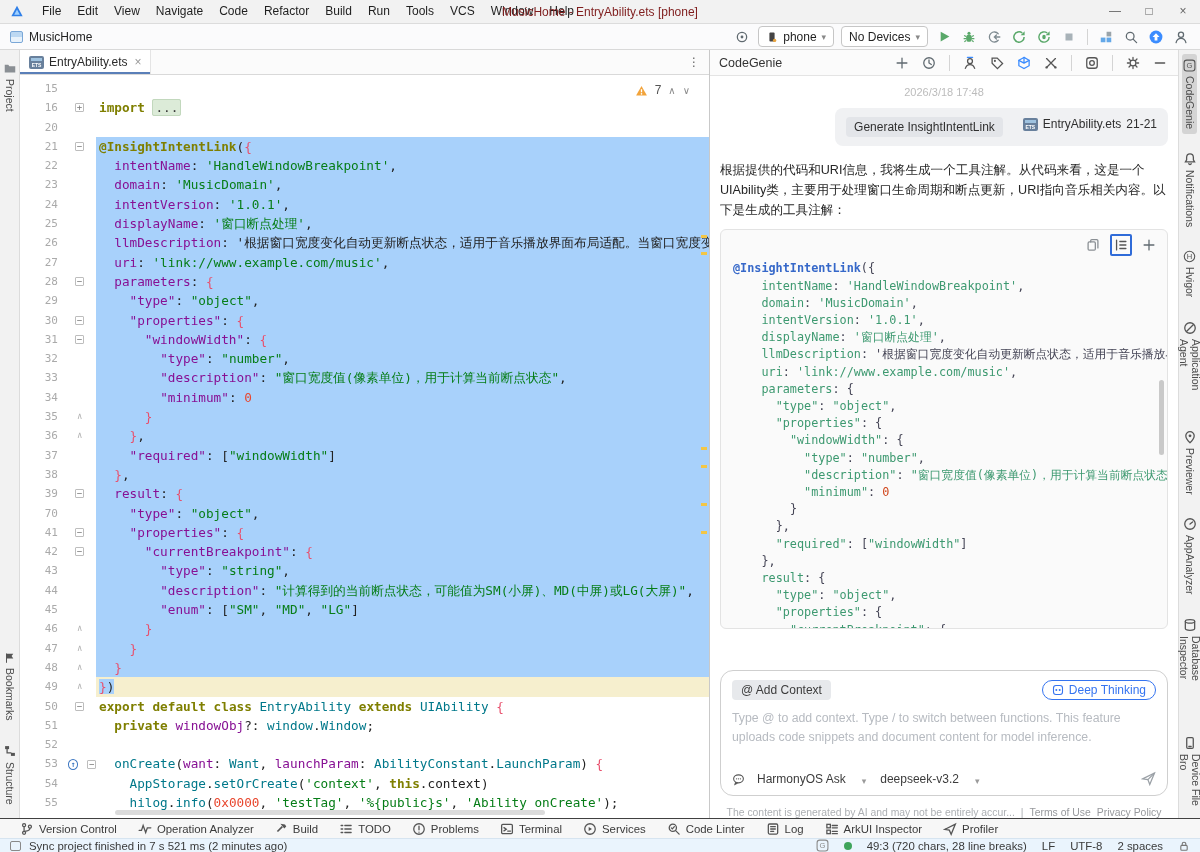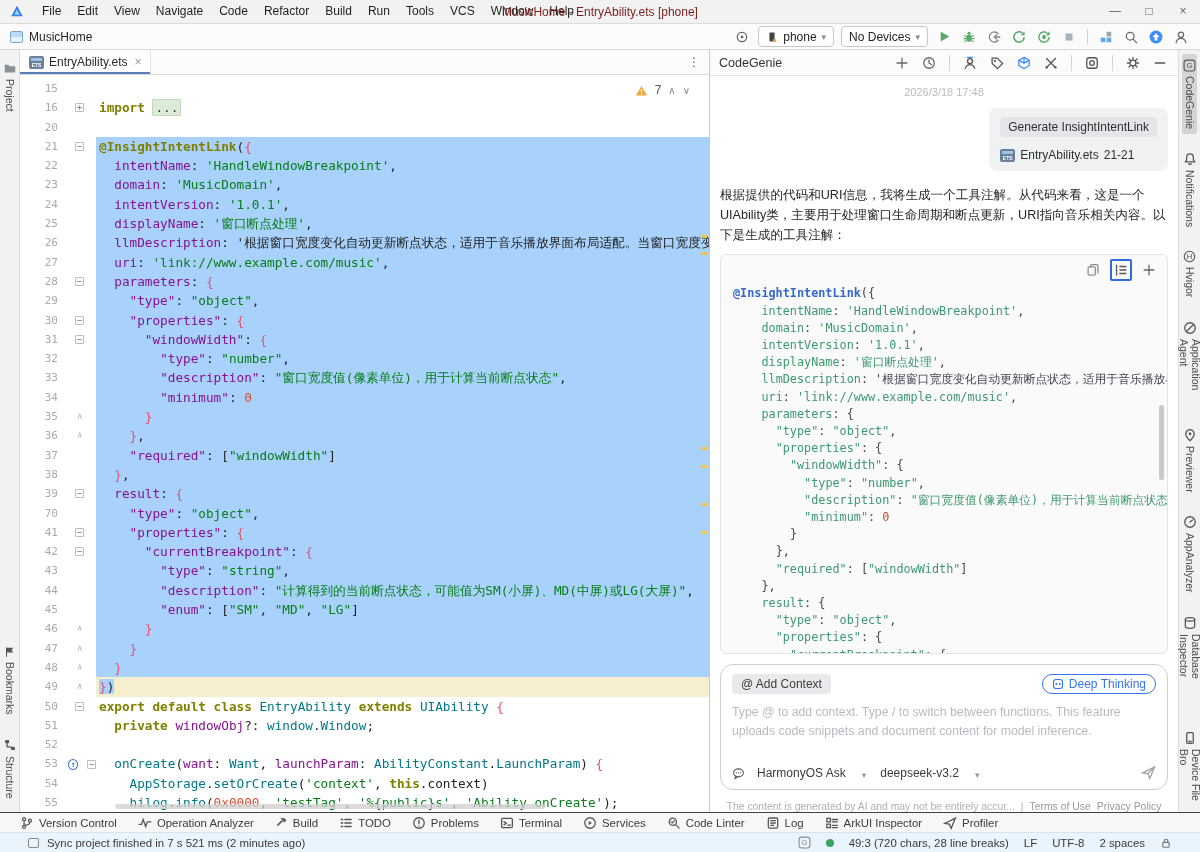--- a/index.html
+++ b/index.html
@@ -78,21 +78,21 @@
   .hscroll{position:absolute;bottom:3px;left:95px;width:430px;height:5px;background:#cfcfcf;border-radius:3px;opacity:.75}
 
   
   .genie{width:468px;flex:none;display:flex;flex-direction:column;background:#fff;min-height:0}
   .g-header{height:26px;flex:none;display:flex;align-items:center;padding:0 9px;border-bottom:1px solid #e4e4e4;background:#fbfbfb}
   .g-title{color:#333;font-size:12.5px}
   .g-icons{margin-left:auto;display:flex;align-items:center;gap:9px}
   .g-chat{flex:1;min-height:0;overflow:hidden;padding:4px 10px 0}
   .g-date{text-align:center;color:#bcbcbc;font-size:11px;margin:6px 0 10px}
   .bub-row{display:flex;justify-content:flex-end}
-  .bubble{background:#f0f1f3;border-radius:8px;padding:9px 11px;display:flex;flex-direction:column;gap:11px;align-items:flex-start}
+  .bubble{background:#f0f1f3;border-radius:8px;padding:9px 11px;display:flex;flex-direction:row;gap:20px;align-items:flex-start}
   .cmd-chip{background:#e3e5e9;border-radius:4px;padding:3px 8px;font-size:12px;color:#2f2f2f}
   .file-ref{display:flex;align-items:center;gap:5px;font-size:12px;color:#2f2f2f}
   .a-text{margin-top:14px;font-size:12.6px;line-height:1.6;color:#262626}
   .cblock-wrap{position:relative;margin-top:9px}
   .cblock-tools{position:absolute;top:5px;right:10px;display:flex;align-items:center;gap:8px;z-index:2}
   .tool-btn{width:18px;height:18px;display:flex;align-items:center;justify-content:center}
   .tool-btn.active{border:2px solid #2f6bd8;border-radius:2px;width:22px;height:22px}
   .cblock{background:#fafafa;border:1px solid #e3e3e3;border-radius:6px;height:400px;overflow:hidden;padding:30px 0 0 12px;position:relative}
   .chat-code{font-family:"DejaVu Sans Mono","Liberation Mono",monospace;font-size:11.8px;line-height:17.2px;white-space:pre;color:#445}
   .chat-code .tk-kw,.chat-code .tk-dec{color:#3668c9;font-weight:600}
@@ -109,21 +109,21 @@
   .gi-bottom{margin-top:auto;display:flex;align-items:center;font-size:12px;color:#3c3c3c}
   .gi-sel{display:flex;align-items:flex-end;gap:12px}
   .gi-caret{color:#9a9a9a;font-size:9px;margin:0 14px 0 4px}
   .send{margin-left:auto}
   .g-footer{flex:none;height:22px;display:flex;align-items:flex-end;justify-content:center;gap:6px;font-size:10.4px;color:#adb0b4}
   .g-footer .lnk{color:#97999d}
 
   
   .bottombar{height:20px;flex:none;background:#f7f7f7;border-top:1px solid #404040;display:flex;align-items:center;padding:0 20px;gap:21px;font-size:11.4px;color:#3a3a3a}
   .bb-item{display:flex;align-items:center;gap:5px}
-  .statusbar{height:20px;flex:none;background:#eaf4fd;border-top:1px solid #d6e4f0;display:flex;align-items:center;padding:0 28px;font-size:11.4px;color:#3a3a3a}
+  .statusbar{height:14px;flex:none;background:#eaf4fd;border-top:1px solid #d6e4f0;display:flex;align-items:center;padding:0 10px;font-size:11.4px;color:#3a3a3a}
   .sb-left{display:flex;align-items:center;gap:8px}
   .sb-ico{width:11px;height:10px;border:1px solid #8a8a8a;border-radius:2px}
   .sb-right{margin-left:auto;display:flex;align-items:center;gap:15px;color:#3a3a3a}
   .gdot{width:8px;height:8px;border-radius:50%;background:#3fa45b}
   svg{display:block}
 </style>
 </head>
 <body>
 
 <div class="app">

